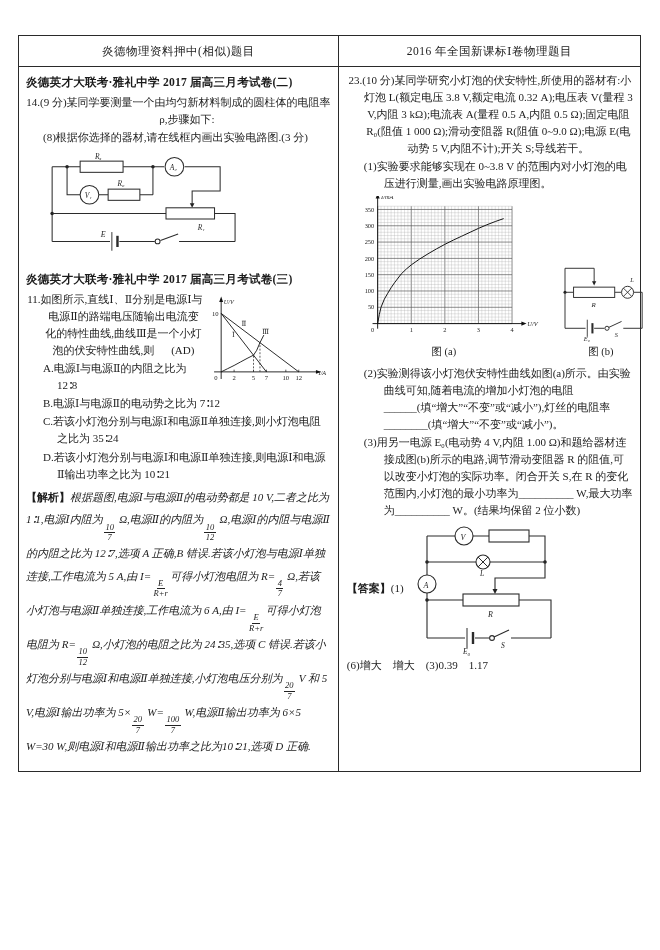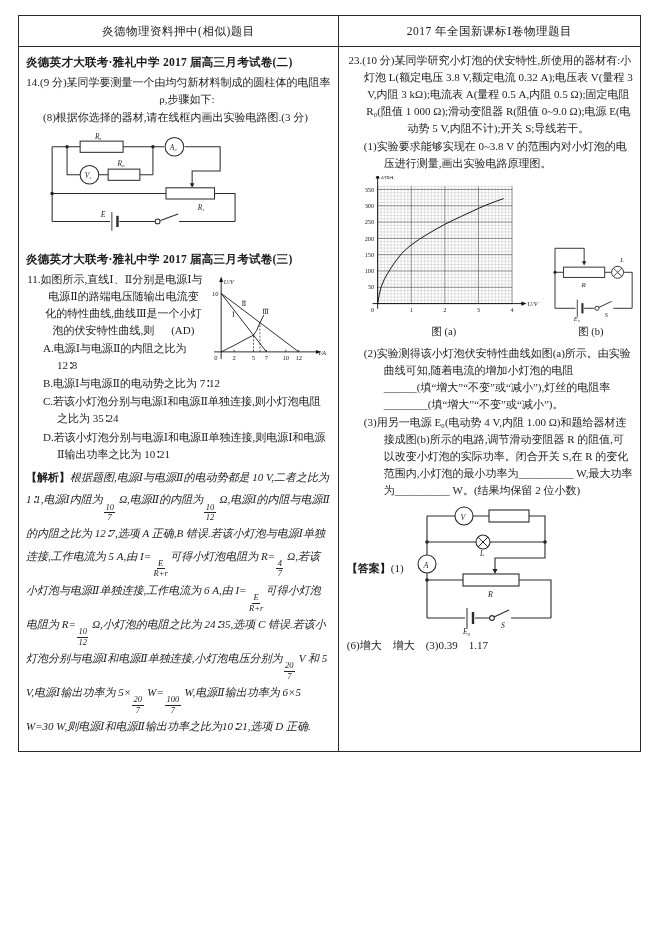--- a/index.html
+++ b/index.html
@@ -1,17 +1,17 @@
 <!DOCTYPE html>
 <html><head>
 <meta charset="utf-8">
 <style>
   html,body{margin:0;padding:0;background:#ffffff;}
   body{width:660px;height:950px;font-family:"Liberation Serif","DejaVu Serif",serif;color:#1c1c1c;}
-  .page{position:relative;width:660px;height:754px;background:#fff;overflow:hidden;}
+  .page{position:relative;width:660px;height:754px;background:#fff;overflow:hidden;margin-top:20px;}
   .sheet{position:absolute;left:18px;top:15px;width:621px;border:1.7px solid #2a2a2a;}
   .thead{display:flex;border-bottom:1.2px solid #2a2a2a;}
   .th{text-align:center;padding:8px 4px 7px;font-size:11.5px;letter-spacing:.5px;}
   .th.l{width:51.5%;border-right:1.2px solid #2a2a2a;box-sizing:border-box;}
   .th.r{width:48.5%;box-sizing:border-box;}
   .tbody{display:flex;align-items:stretch;}
   .col{box-sizing:border-box;font-size:11px;line-height:1.55;}
   .col.left{width:51.5%;border-right:1.2px solid #2a2a2a;padding:4px 7px 12px 7px;}
   .col.right{width:48.5%;padding:4px 7px 12px 8px;}
   h3{font-size:11.6px;margin:3px 0 2px;font-weight:bold;letter-spacing:.2px;}
@@ -20,41 +20,41 @@
   .ind{margin-left:17px;padding-left:20px;text-indent:-20px;}
   .opt{margin-left:17px;padding-left:14px;text-indent:-14px;}
   .fig-center{text-align:left;margin:5px 0 12px;text-decoration:underline;}
   .mini{float:right;width:124px;margin:2px 0 2px 3px;}
   .ansmark{display:inline-block;margin-left:34px;}
   .analysis{margin-top:3px;font-style:italic;line-height:2.05;clear:both;}
   .analysis .lbl{font-style:normal;font-weight:bold;}
   .frac{display:inline-flex;flex-direction:column;align-items:center;vertical-align:-0.75em;line-height:1.1;font-size:8.5px;margin:0 1px;}
   .frac .fnum{border-bottom:0.9px solid #222;padding:0 1.5px;}
   .frac .fden{padding:0 1.5px;}
-  .fig-row{display:flex;align-items:flex-end;gap:2px;margin:4px 0 4px;}
+  .fig-row{display:flex;align-items:flex-end;gap:12px;margin:4px 0 4px;}
   .cap{text-align:center;font-size:10.5px;margin-top:0;}
   .answer-row{display:flex;align-items:center;margin:3px 0 0;}
   .ans-label{white-space:nowrap;}
   .ans-label .lbl{font-weight:bold;}
   .page-num{position:absolute;left:0;right:0;top:905px;text-align:center;font-size:13px;color:#3a3a3a;letter-spacing:3px;}
   svg{display:block;}
   svg text{font-family:"Liberation Serif","DejaVu Serif",serif;fill:#1c1c1c;}
   .it{font-style:italic;}
   .wire{stroke:#2b2b2b;stroke-width:1.1;fill:none;}
   .comp{stroke:#2b2b2b;stroke-width:1.1;fill:#fff;}
 </style>
 </head>
 <body>
 
 <div class="page">
   <div class="sheet">
 
     <div class="thead">
       <div class="th l">炎德物理资料押中(相似)题目</div>
-      <div class="th r">2017 年全国新课标Ⅰ卷物理题目</div>
+      <div class="th r">2016 年全国新课标Ⅰ卷物理题目</div>
     </div>
 
     <div class="tbody">
 
       <div class="col left">
         <h3>炎德英才大联考·雅礼中学 2017 届高三月考试卷(二)</h3>
         <p class="hang">14.(9 分)某同学要测量一个由均匀新材料制成的圆柱体的电阻率 ρ,步骤如下:</p>
         <p class="ind">(8)根据你选择的器材,请在线框内画出实验电路图.(3 分)</p>
 
         <div class="fig-center">

